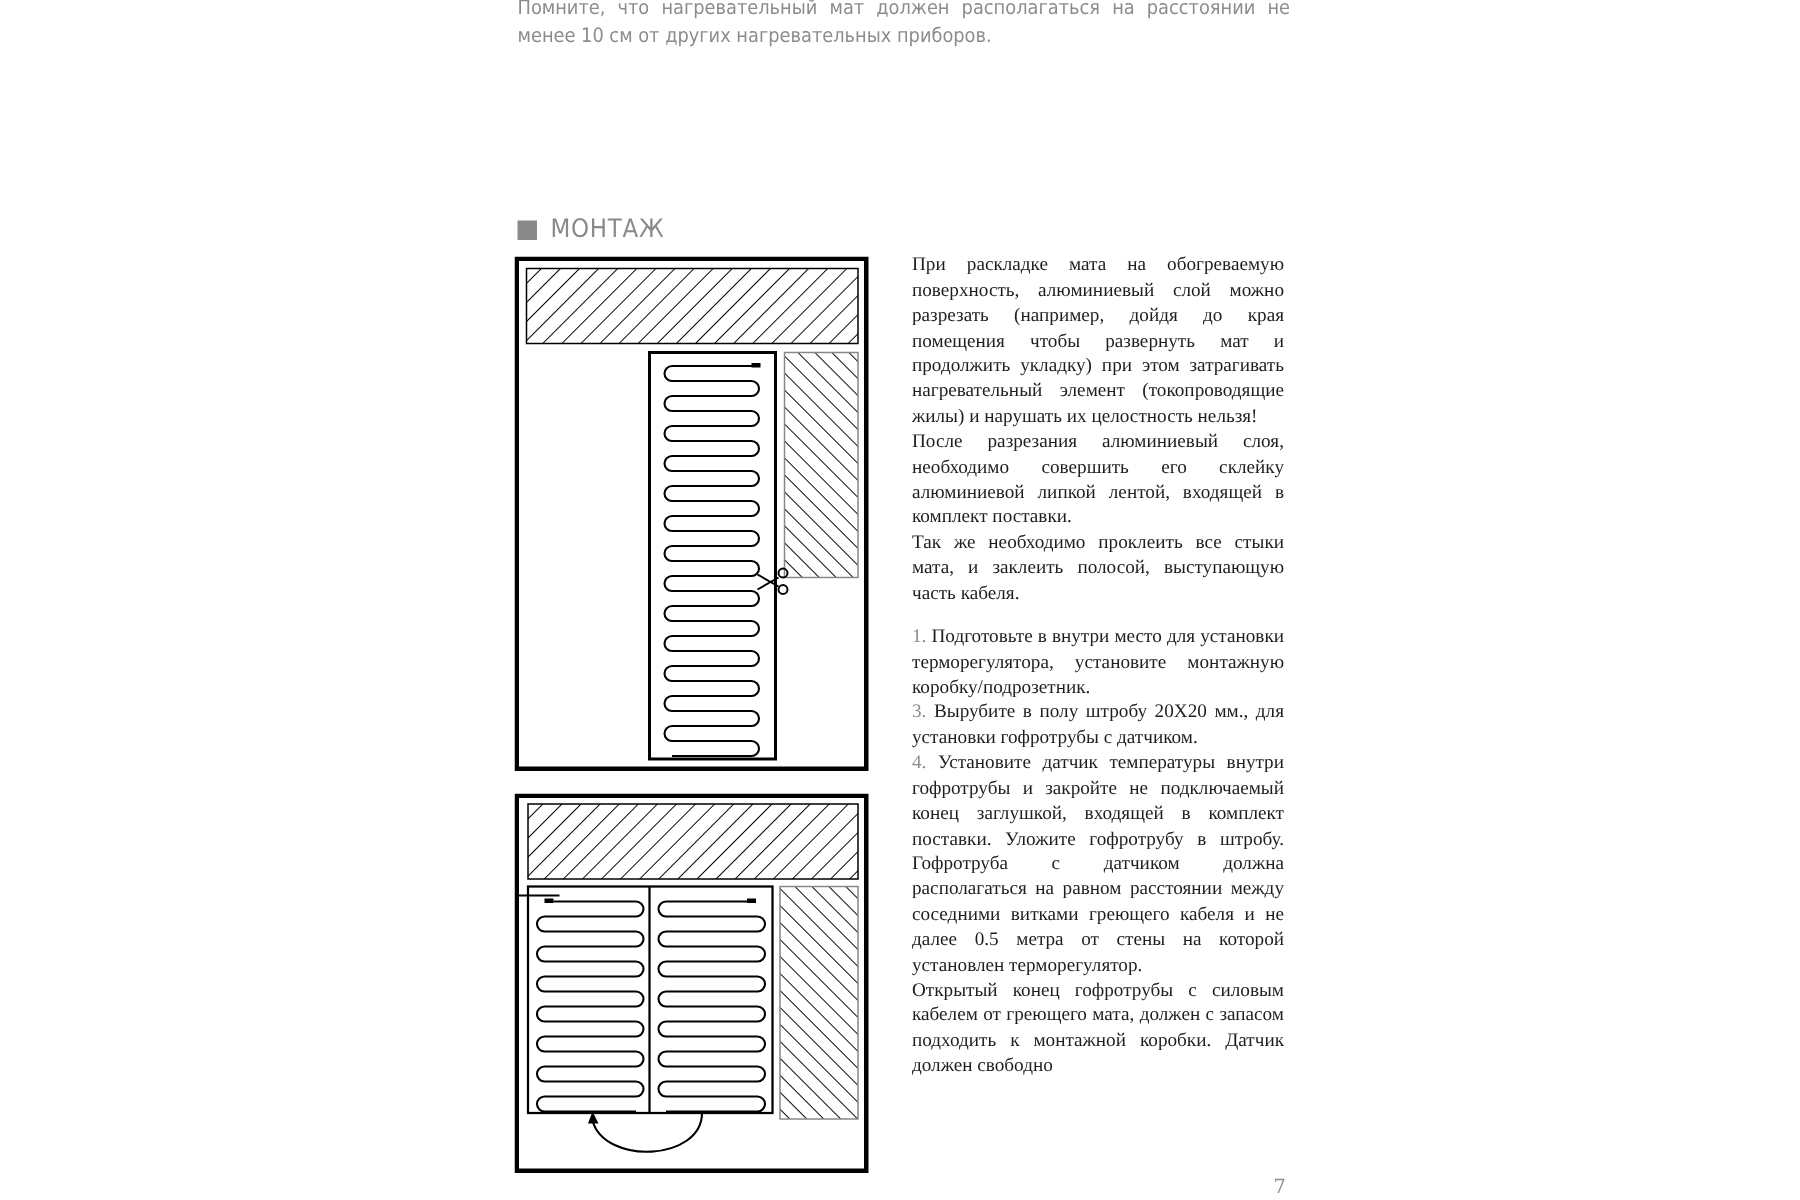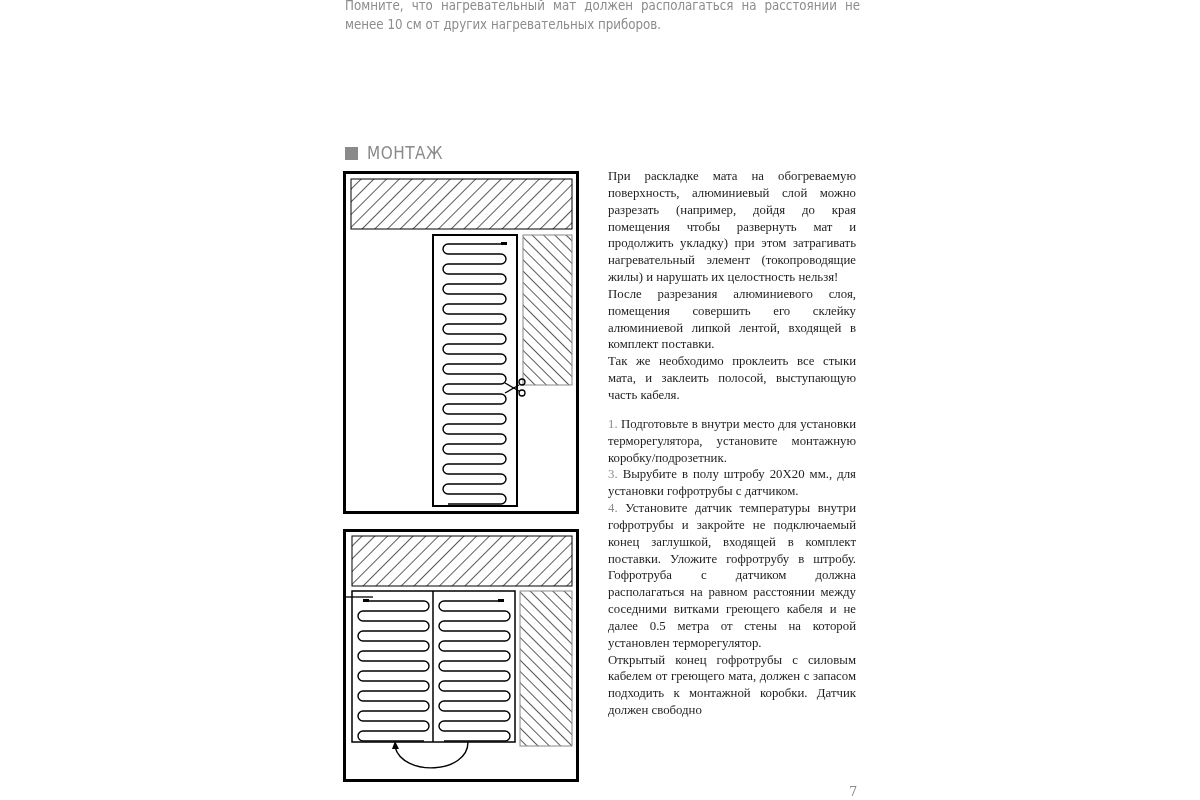--- a/index.html
+++ b/index.html
@@ -92,21 +92,21 @@
       <rect x="155" y="70" width="6" height="3" fill="#000"></rect>
       <g>
         <path d="M125,213 C125,245 60,248 52,218" fill="none" stroke="#000" stroke-width="1.4"></path>
         <path d="M49,220 L52,212 L56,220 Z" fill="#000"></path>
       </g>
     </svg>
   </div>
 
   <div class="right-col">
     <p>При раскладке мата на обогреваемую поверхность, алюминиевый слой можно разрезать (например, дойдя до края помещения чтобы развернуть мат и продолжить укладку) при этом затрагивать нагревательный элемент (токопроводящие жилы) и нарушать их целостность нельзя!</p>
-    <p>После разрезания алюминиевого слоя, помещения совершить его склейку алюминиевой липкой лентой, входящей в комплект поставки.</p>
+    <p>После разрезания алюминиевый слоя, необходимо совершить его склейку алюминиевой липкой лентой, входящей в комплект поставки.</p>
     <p>Так же необходимо проклеить все стыки мата, и заклеить полосой, выступающую часть кабеля.</p>
     <div class="spacer"></div>
     <p><span class="num">1.</span><span> Подготовьте в внутри место для установки терморегулятора, установите монтажную коробку/подрозетник.</span></p>
     <p><span class="num">3.</span><span> Вырубите в полу штробу 20Х20 мм., для установки гофротрубы с датчиком.</span></p>
     <p><span class="num">4.</span><span> Установите датчик температуры внутри гофротрубы и закройте не подключаемый конец заглушкой, входящей в комплект поставки. Уложите гофротрубу в штробу. Гофротруба с датчиком должна располагаться на равном расстоянии между соседними витками греющего кабеля и не далее 0.5 метра от стены на которой установлен терморегулятор.</span></p>
     <p>Открытый конец гофротрубы с силовым кабелем от греющего мата, должен с запасом подходить к монтажной коробки. Датчик должен свободно</p>
   </div>
 
   <div class="page-num">7</div>
 </div>

